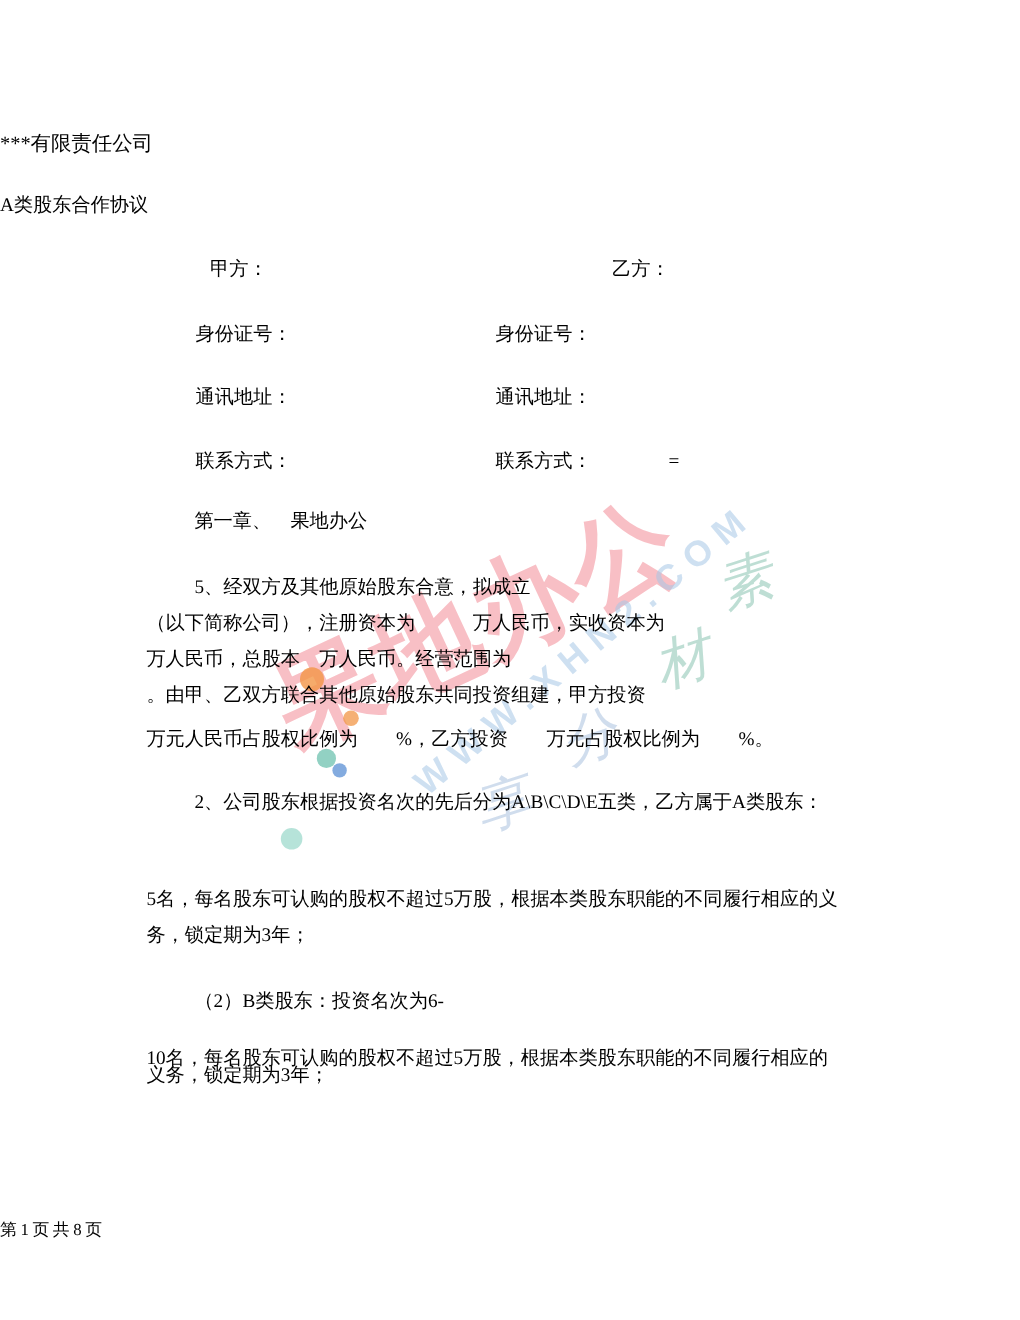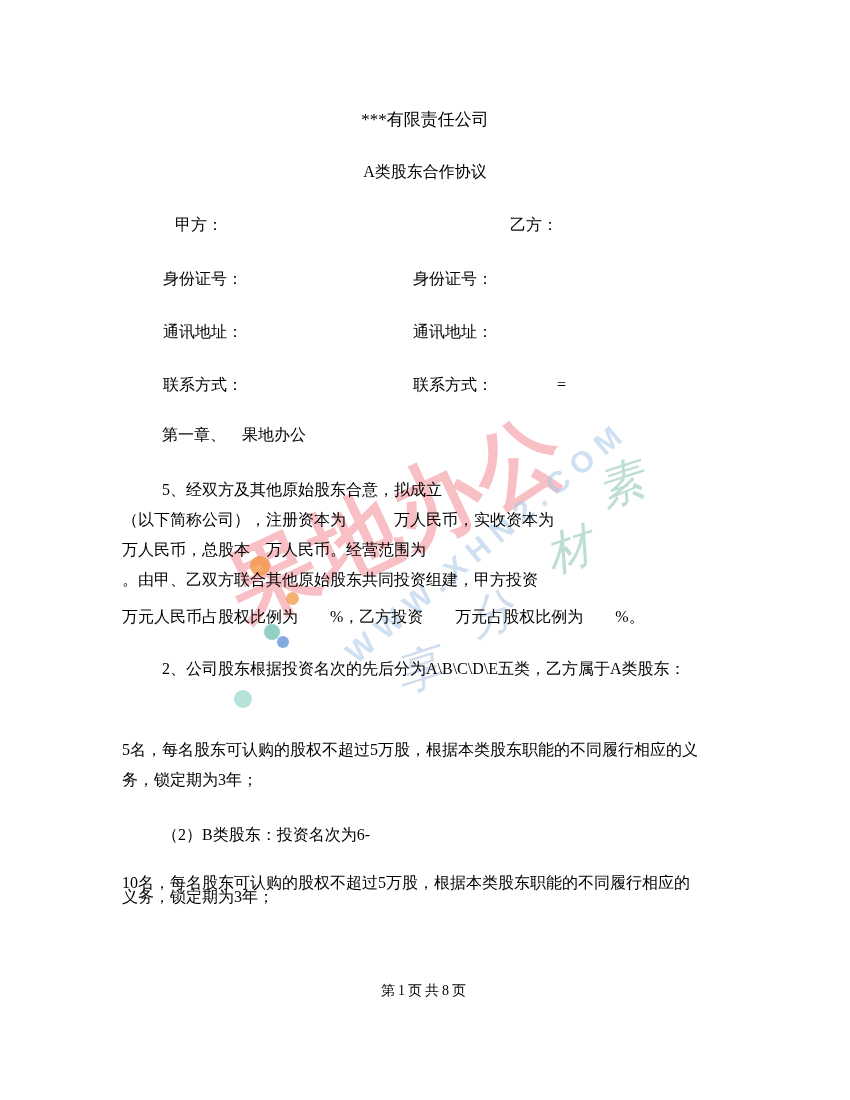--- a/index.html
+++ b/index.html
@@ -17,21 +17,21 @@
   .line {
     position: absolute;
     left: 122px;
     right: 123px;
     height: 30px;
     line-height: 30px;
     font-size: 16px;
     white-space: pre;
     color: #000;
   }
-  .center { left: 0; right: 0; text-align: center; }
+  .center { left: 0; right: 0; }
   .indent { padding-left: 40px; }
   .title-line { font-size: 17px; }
   .footer-line { font-size: 14px; letter-spacing: 3px; }
   .row-col { position: absolute; top: 0; height: 30px; line-height: 30px; }
   
   .watermark { position: absolute; inset: 0; z-index: 1; pointer-events: none; }
   .wm-brand {
     position: absolute;
     left: 252px;
     top: 548px;
@@ -130,16 +130,16 @@
 
     <div class="line indent" style="top:654px">2、公司股东根据投资名次的先后分为A\B\C\D\E五类，乙方属于A类股东：</div>
 
     <div class="line" style="top:735px">5名，每名股东可认购的股权不超过5万股，根据本类股东职能的不同履行相应的义</div>
     <div class="line" style="top:765px">务，锁定期为3年；</div>
 
     <div class="line indent" style="top:820px">（2）B类股东：投资名次为6-</div>
     <div class="line" style="top:868px">10名，每名股东可认购的股权不超过5万股，根据本类股东职能的不同履行相应的</div>
     <div class="line" style="top:882px">义务，锁定期为3年；</div>
 
-    <div class="line center footer-line" style="top:976px">第1页共8页</div>
+    <div class="line center footer-line" style="top:1011px">第1页共8页</div>
 
   </div>
 </div>
 
 </body></html>

